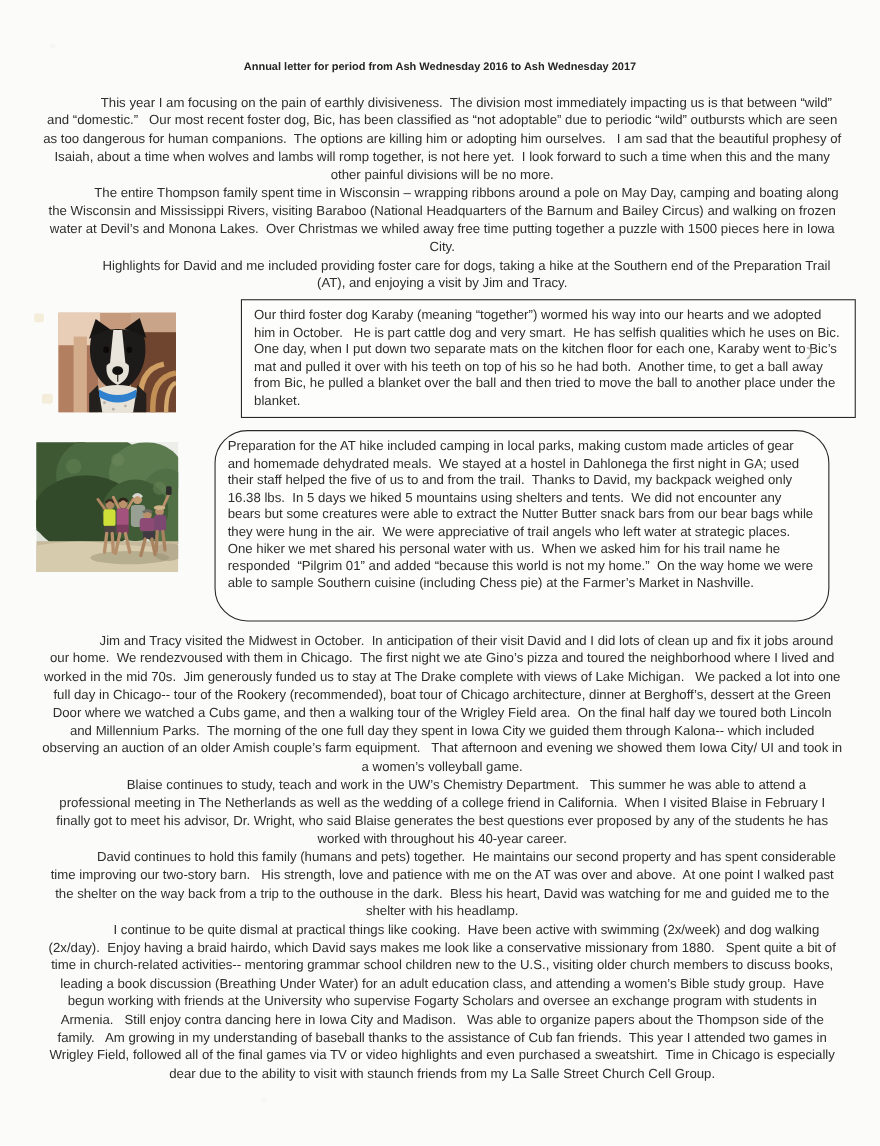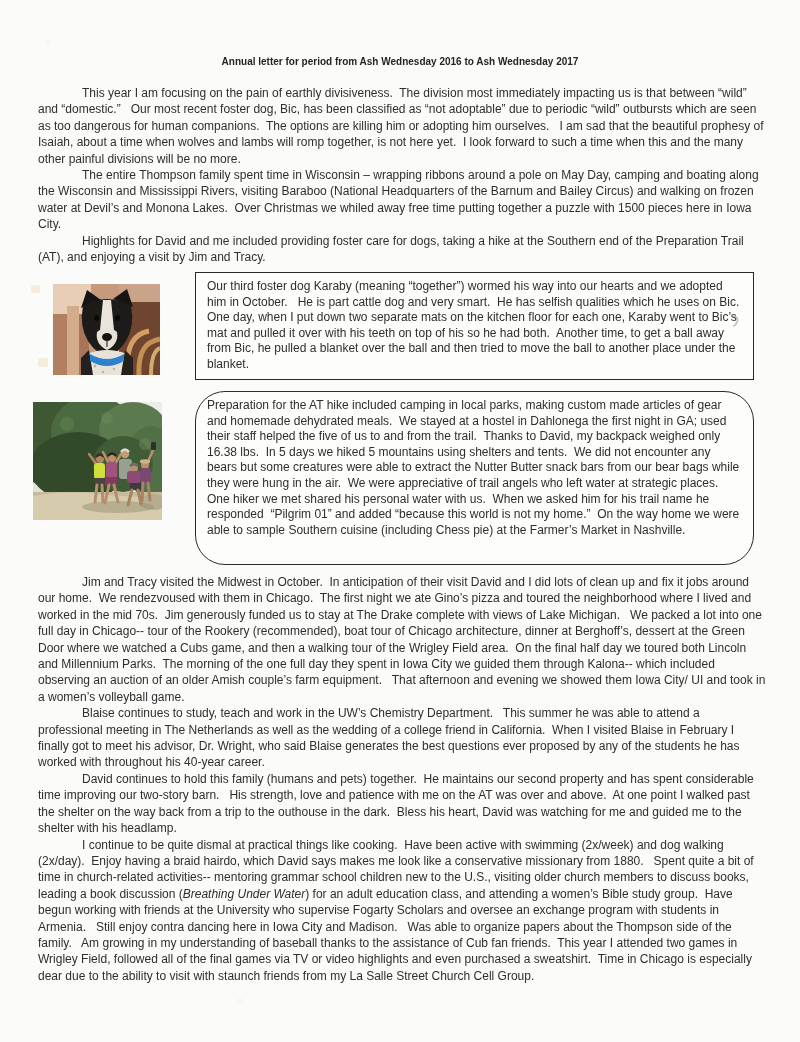--- a/index.html
+++ b/index.html
@@ -21,37 +21,37 @@
 
   .title {
     position:absolute; top:56px; left:0; width:100%;
     text-align:center;
     font-size:10px; font-weight:700; color:#252525;
     margin:0;
   }
 
   .flow {
     position:absolute; left:38px; width:728px;
-    font-size:12px; line-height:16.4px; color:#2e2e2e;
+    font-size:12px; line-height:16.4px; color:#2e2e2e;text-align:center;
   }
   #blockA { top:85px; }
   #blockB { top:574px; }
   .flow p { margin:0; text-indent:44px; white-space:pre-wrap; }
-  .italic { font-style:italic; }
+  .italic { }
 
   .textbox {
     position:absolute; left:195px; width:559px;
     box-sizing:border-box;
     border:1.5px solid #2a2a2a;
     background:#fdfdfc;
     padding:6px 10px 6px 11px;
     font-size:12px; line-height:15.6px; color:#2e2e2e;
     white-space:pre-wrap;
   }
-  #box-karaby { top:272px; min-height:104px; }
+  #box-karaby { top:272px; min-height:104px;margin-left:24px; }
   #box-athike { top:391px; min-height:174px;border-radius:30px; }
 
   .photo { position:absolute; display:block; }
   #photo-dog   { left:53px; top:284px; width:107px; height:91px; }
   #photo-group { left:33px; top:402px; width:129px; height:118px; }
 
   .tape { position:absolute; background:#f1e8cf; border-radius:2px; opacity:.75; }
   #tape-1 { left:31px; top:285px; width:9px;  height:8px; }
   #tape-2 { left:38px; top:358px; width:10px; height:9px; }
 

